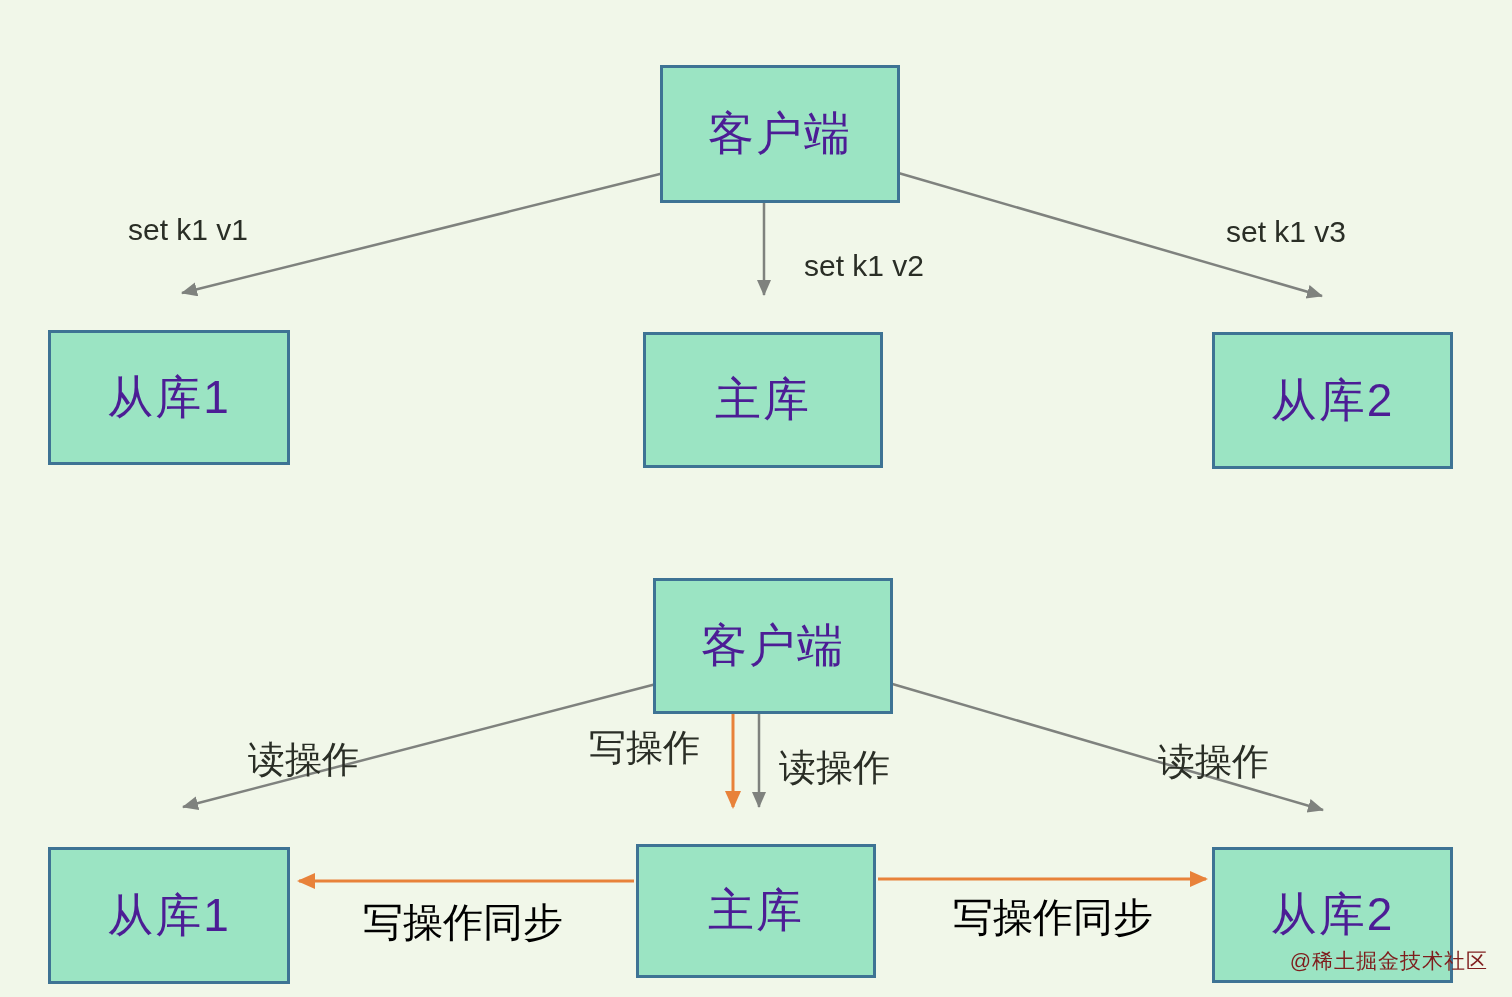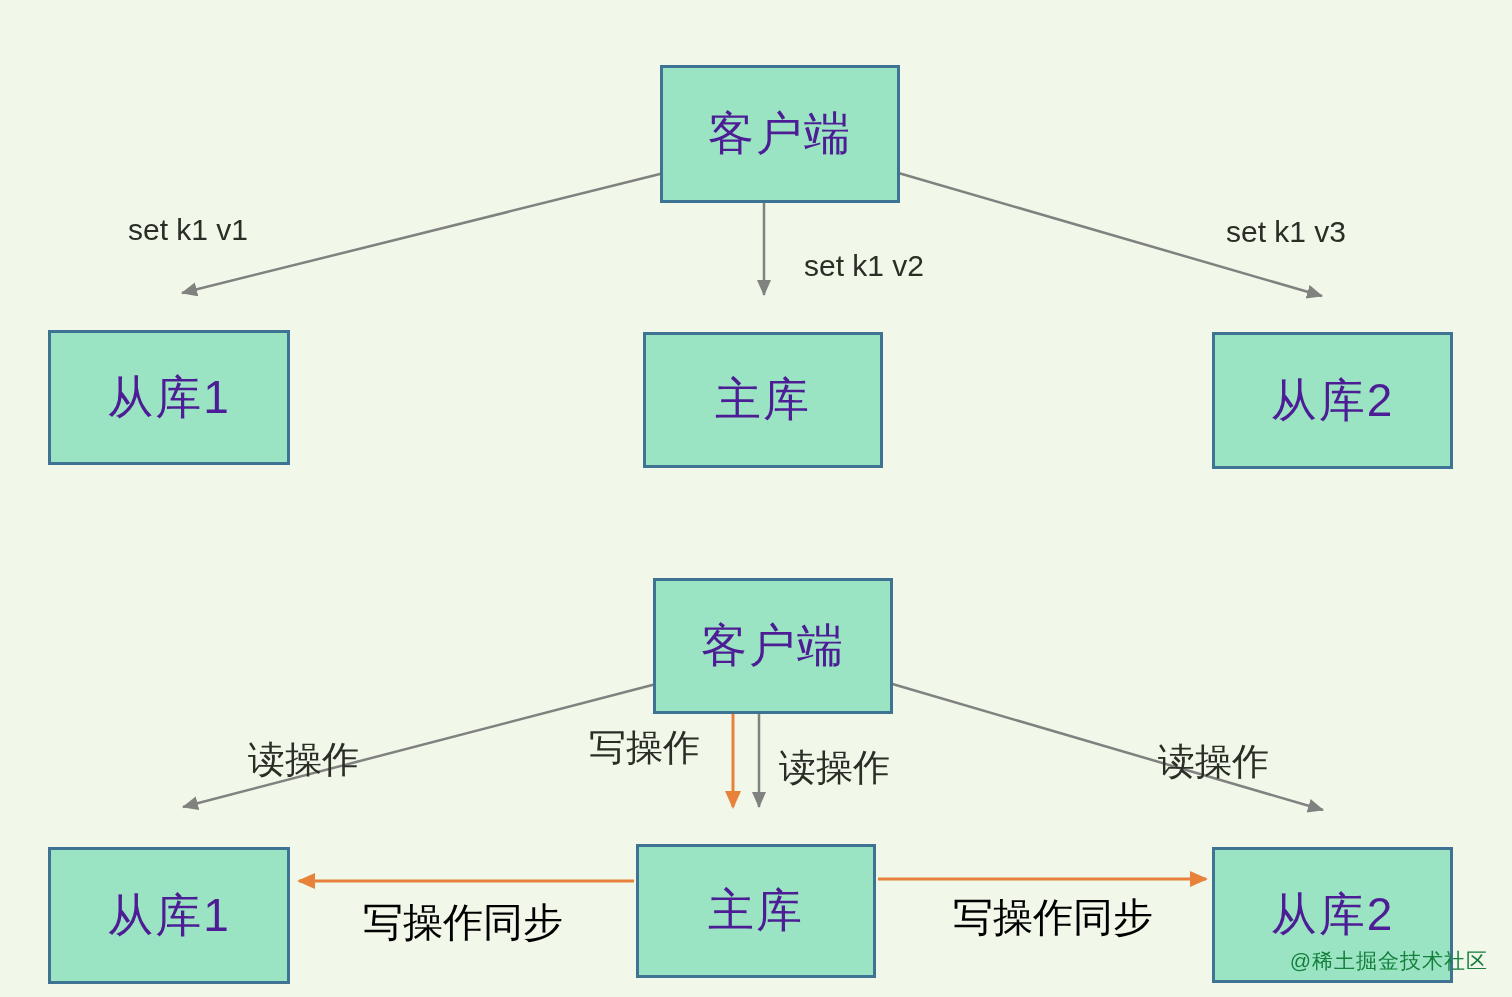--- a/index.html
+++ b/index.html
@@ -43,21 +43,21 @@
   .lbl-op  { font-size: 37px; margin-top: 20px; }
   .lbl-sync {
     font-size: 40px;
     color: #000000;
   }
   .watermark {
     position: absolute;
     right: 24px;
     top: 947px;
     font-size: 21px;
-    color: #15803d;
+    color: #7f1d1d;
     letter-spacing: 1px;
   }
 </style>
 </head>
 <body>
 
 <div class="canvas">
 
   <svg class="arrows" viewBox="0 0 1512 997" xmlns="http://www.w3.org/2000/svg">
     <defs>

